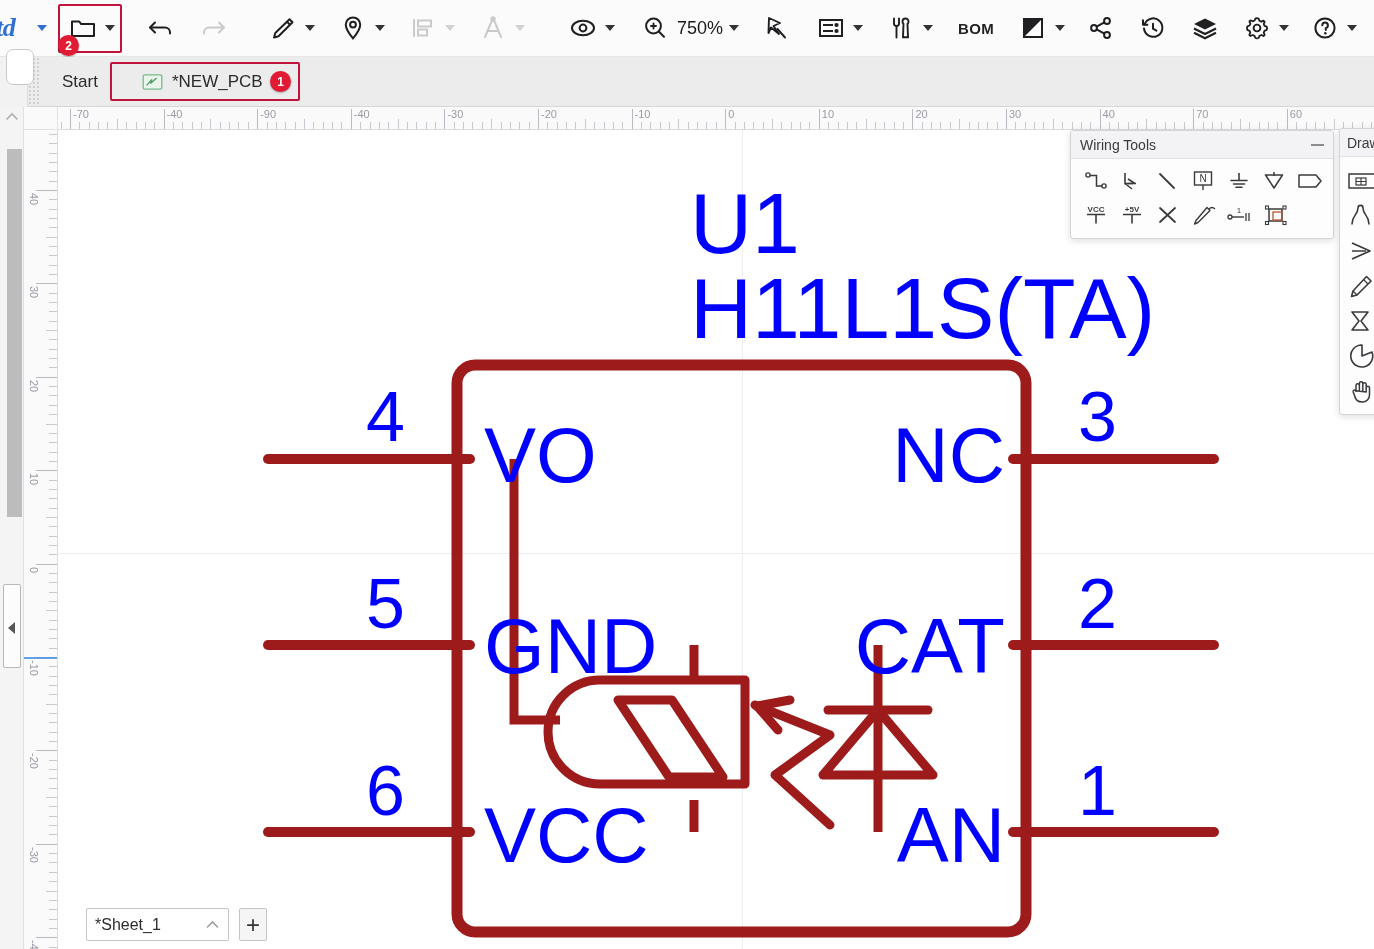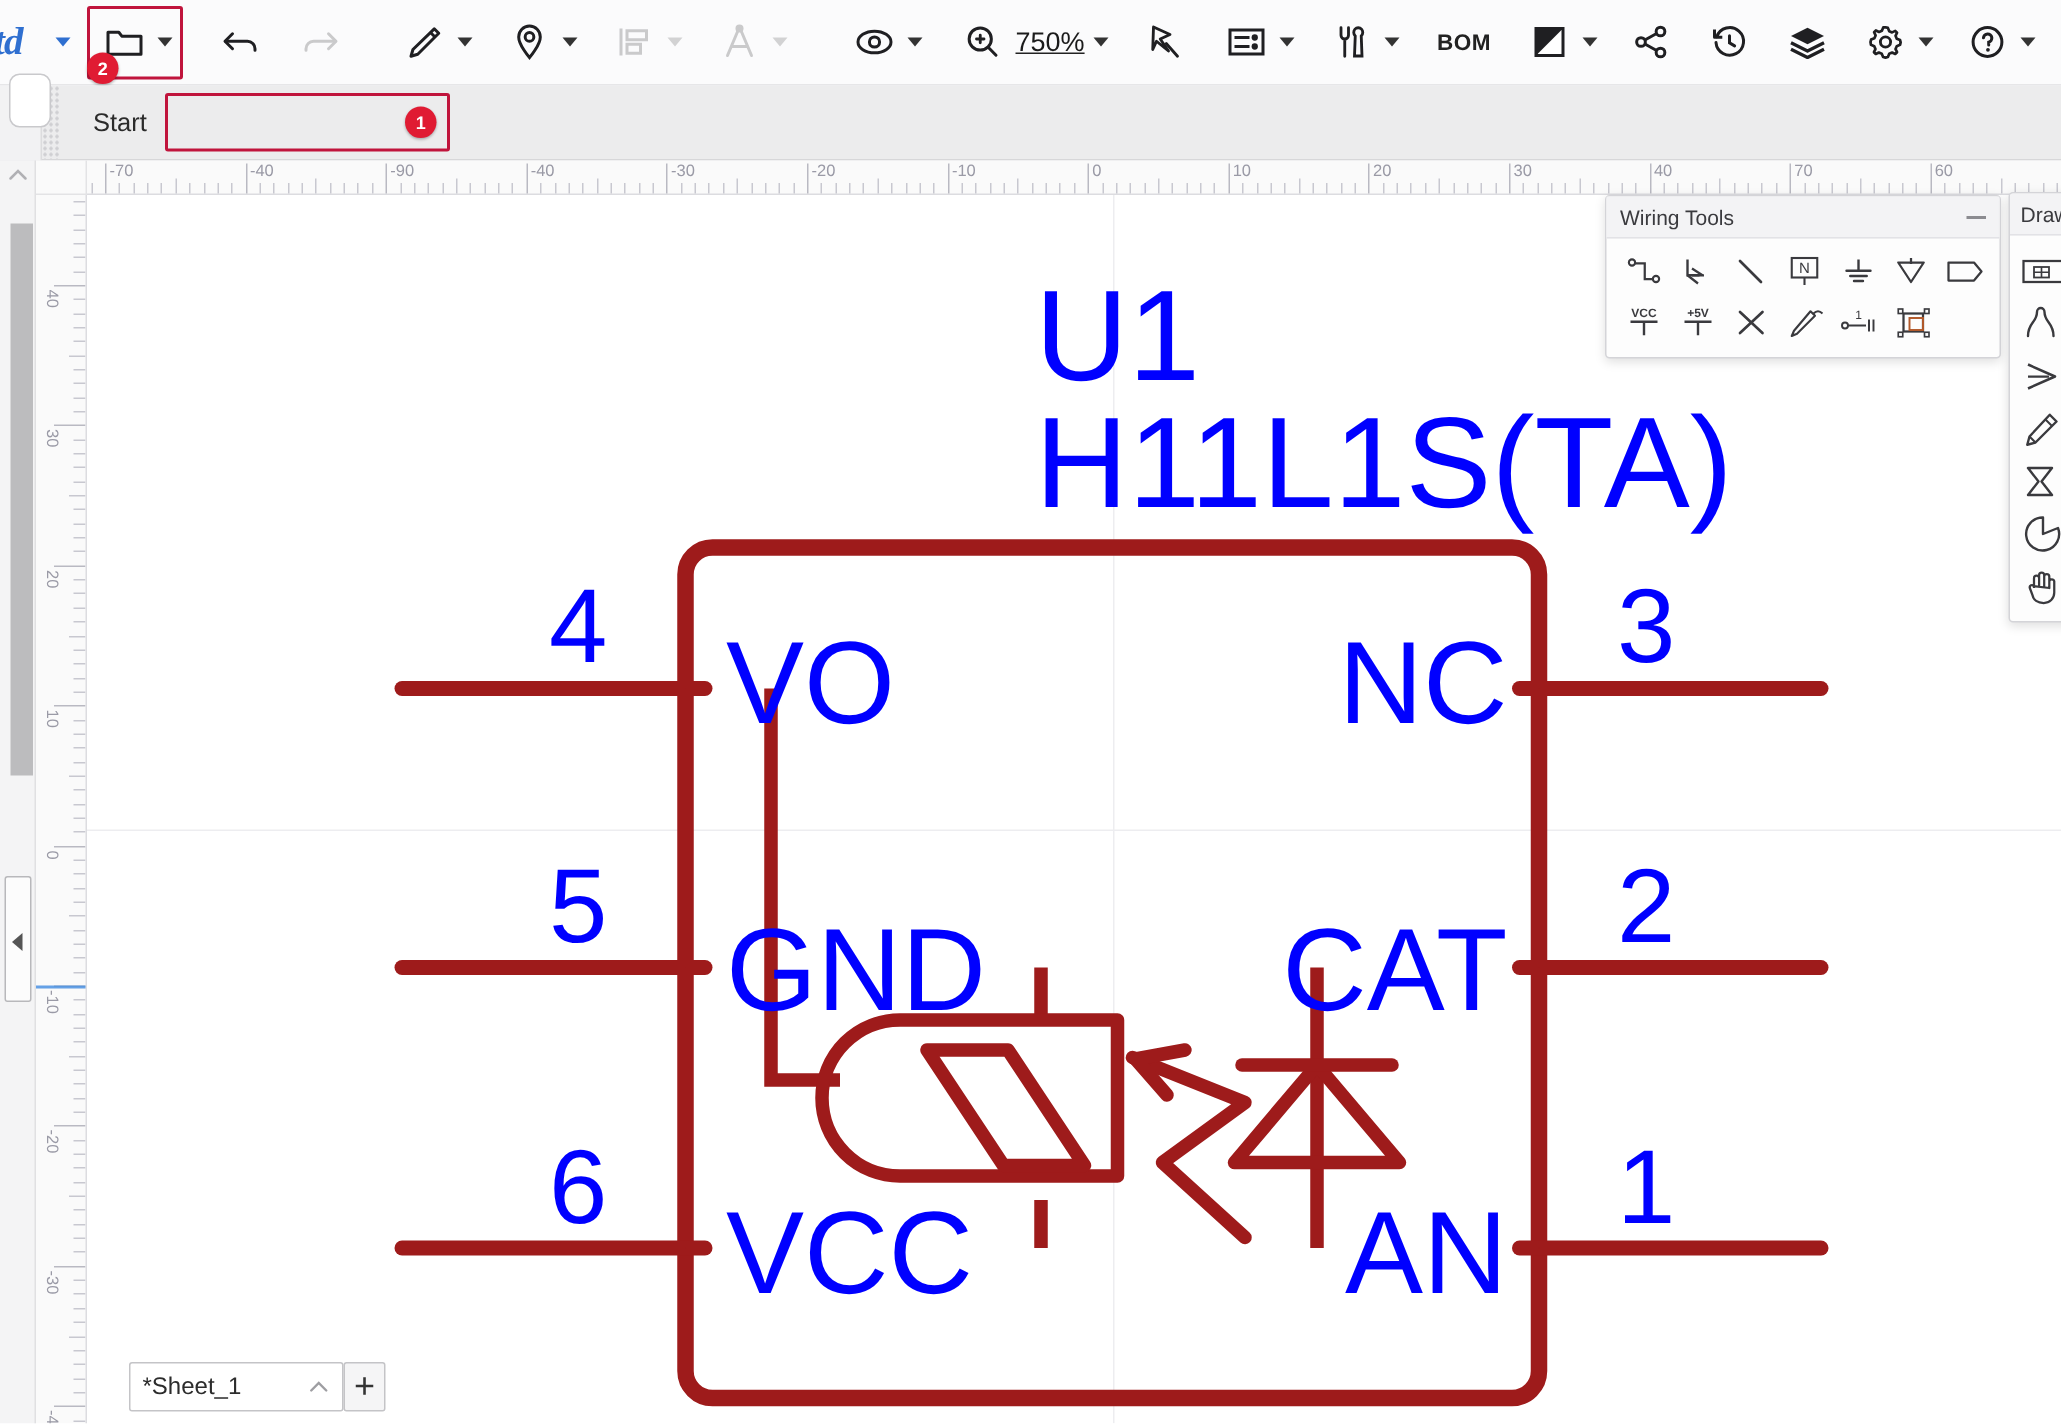--- a/index.html
+++ b/index.html
@@ -15,21 +15,21 @@
   .toolbar{
     position:absolute; left:0; top:0; width:1374px; height:57px;
     background:#fbfbfc; border-bottom:1px solid #e6e6e8;
     display:flex; align-items:center; padding-left:0px;
   }
   .brand{
     font-family:"Liberation Serif", serif;
     font-style:italic; font-weight:bold; font-size:26px;
     color:#2f6fd0; margin-left:-4px; letter-spacing:-0.5px;
   }
-  .tb-item{ display:flex; align-items:center; height:40px;text-decoration:underline; }
+  .tb-item{ display:flex; align-items:center; height:40px; }
   .tb-btn{
     display:flex; align-items:center; justify-content:center;
     width:38px; height:38px; border-radius:3px; position:relative;
   }
   .tb-btn.disabled{ opacity:.22; }
   .caret{
     width:0;height:0;border-left:5px solid transparent;border-right:5px solid transparent;
     border-top:6px solid #333; margin-left:3px; margin-right:5px;
   }
   .caret.sm{ border-top-color:#444; }
@@ -154,21 +154,21 @@
     position:absolute; left:1339px; top:128px; width:62px;
     background:#fdfdfd; border:1px solid #d4d4d8; border-radius:3px;
     box-shadow:0 2px 7px rgba(0,0,0,.13); overflow:hidden;
   }
   .drawpanel .panel-head{ padding-left:7px; }
   .draw-col{ display:flex; flex-direction:column; align-items:flex-start; padding:6px 0 6px 4px; }
   .draw-cell{ width:36px; height:35px; display:flex; align-items:center; justify-content:center; }
 
   
   .sheetbar{
-    position:absolute; left:86px; top:908px; display:flex; align-items:flex-end; gap:0;
+    position:absolute; left:86px; top:908px; display:flex; align-items:flex-end; gap:10px;
   }
   .sheet-tab{
     display:flex; align-items:center; justify-content:space-between;
     width:143px; height:33px; background:#fff; border:1px solid #c4c4c7;
     border-radius:2px; padding:0 8px; font-size:16px; color:#2c2c2c;
   }
   .sheet-add{
     width:28px; height:33px; background:#f5f5f6; border:1px solid #c4c4c7;
     border-radius:2px; display:flex; align-items:center; justify-content:center;
     font-size:24px; color:#333; line-height:1;
@@ -372,20 +372,29 @@
 
   <div class="tabstrip">
     <div class="left-stub"></div>
     <div class="dotted-rail"></div>
 
     <div class="tab" style="padding-left:22px;padding-right:26px;">
       <span class="tab-label">Start</span>
     </div>
 
 
+    <div class="tab">
+      <span style="display:flex;">
+        <svg width="21" height="18" viewBox="0 0 21 18">
+            <rect x="1.2" y="1.8" width="18.6" height="14.4" rx="1.4" fill="#eaf6ec" stroke="#77b98a" stroke-width="1.3"></rect>
+            <path d="M4.6 12.4 L10 6.4 L8.4 10.6 L14.6 5" fill="none" stroke="#4f9c6a" stroke-width="1.3"></path>
+          </svg>
+      </span>
+      <span class="tab-label">*NEW_PCB</span>
+    </div>
 
     <div class="tabs-rest"></div>
 
     <div class="hl-box" style="left:110px;top:5px;width:190px;height:39px;"></div>
     <div class="badge" style="left:270px;top:14px;">1</div>
   </div>
 
   <div class="leftrail">
     <div class="rail-chevron">
       <svg width="16" height="14" viewBox="0 0 16 14">

